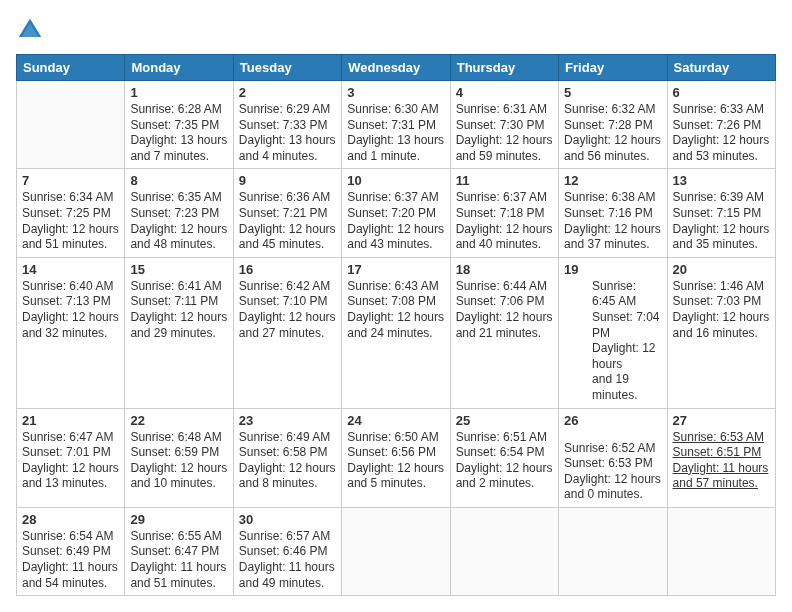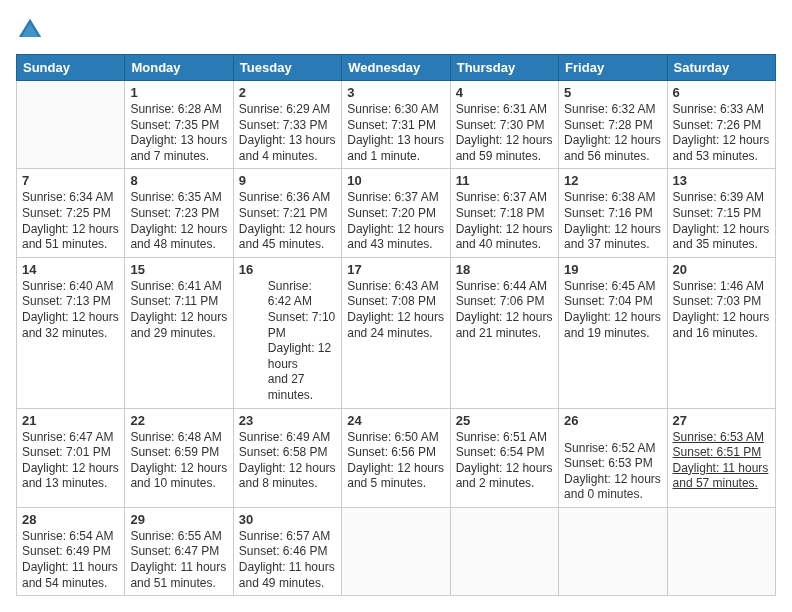--- a/index.html
+++ b/index.html
@@ -238,42 +238,42 @@
           </td>
           <td>
             <span class="day-number">15</span>
             <div class="cell-text" style="white-space: pre-line;">Sunrise: 6:41 AM
 Sunset: 7:11 PM
 Daylight: 12 hours
 and 29 minutes.</div>
           </td>
           <td>
             <span class="day-number">16</span>
-            <div class="cell-text" style="white-space: pre-line; margin-left: 29px;">Sunrise: 6:42 AM
+            <div class="cell-text" style="white-space: pre-line;">Sunrise: 6:42 AM
 Sunset: 7:10 PM
 Daylight: 12 hours
 and 27 minutes.</div>
           </td>
           <td>
             <span class="day-number">17</span>
             <div class="cell-text" style="white-space: pre-line;">Sunrise: 6:43 AM
 Sunset: 7:08 PM
 Daylight: 12 hours
 and 24 minutes.</div>
           </td>
           <td>
             <span class="day-number">18</span>
             <div class="cell-text" style="white-space: pre-line;">Sunrise: 6:44 AM
 Sunset: 7:06 PM
 Daylight: 12 hours
 and 21 minutes.</div>
           </td>
           <td>
             <span class="day-number">19</span>
-            <div class="cell-text" style="white-space: pre-line;">Sunrise: 6:45 AM
+            <div class="cell-text" style="white-space: pre-line; margin-left: 28px;">Sunrise: 6:45 AM
 Sunset: 7:04 PM
 Daylight: 12 hours
 and 19 minutes.</div>
           </td>
           <td>
             <span class="day-number">20</span>
             <div class="cell-text" style="white-space: pre-line;">Sunrise: 1:46 AM
 Sunset: 7:03 PM
 Daylight: 12 hours
 and 16 minutes.</div>

